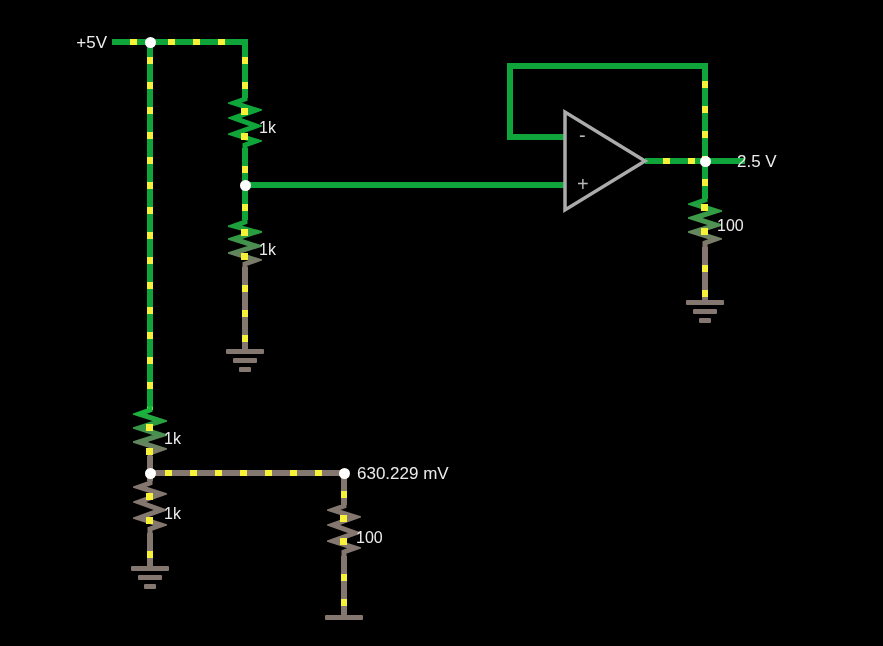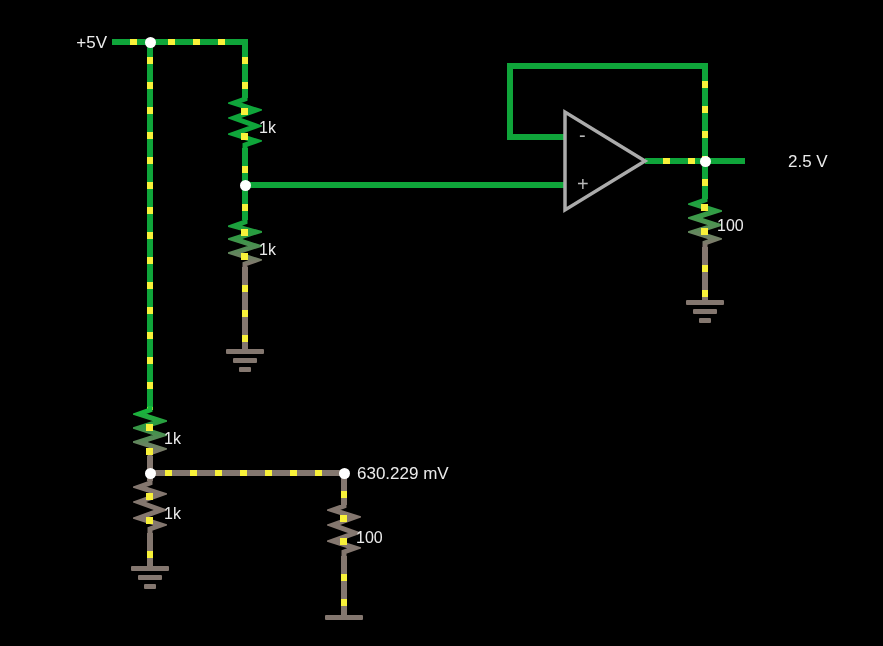--- a/index.html
+++ b/index.html
@@ -33,21 +33,21 @@
   .rlbl{font-size:16px;text-align:center;}
   .opsign{position:absolute;color:#B8B8B8;font-size:20px;line-height:20px;z-index:7;}
   .opamp{position:absolute;z-index:3;}
 </style>
 </head>
 <body>
 
 <div id="canvas">
 
   <div class="lbl" style="left:40px;top:33px;width:67px;text-align:right;">+5V</div>
-  <div class="lbl" style="left:788px;top:152px;">2.5 V</div>
+  <div class="lbl" style="left:737px;top:152px;">2.5 V</div>
   <div class="lbl" style="left:357px;top:464px;">630.229 mV</div>
 
   <div class="wire h green cur" style="left:112px;top:39px;width:38px;"></div>
   <div class="wire h green cur" style="left:150px;top:39px;width:98px;"></div>
   <div class="wire v green cur" style="left:242px;top:39px;height:59px;"></div>
   <div class="wire v green cur" style="left:147px;top:39px;height:371px;"></div>
   <div class="wire v green cur" style="left:242px;top:148px;height:40px;"></div>
   <div class="wire h green" style="left:242px;top:182px;width:323px;"></div>
   <div class="wire v green cur" style="left:242px;top:186px;height:34px;"></div>
 

